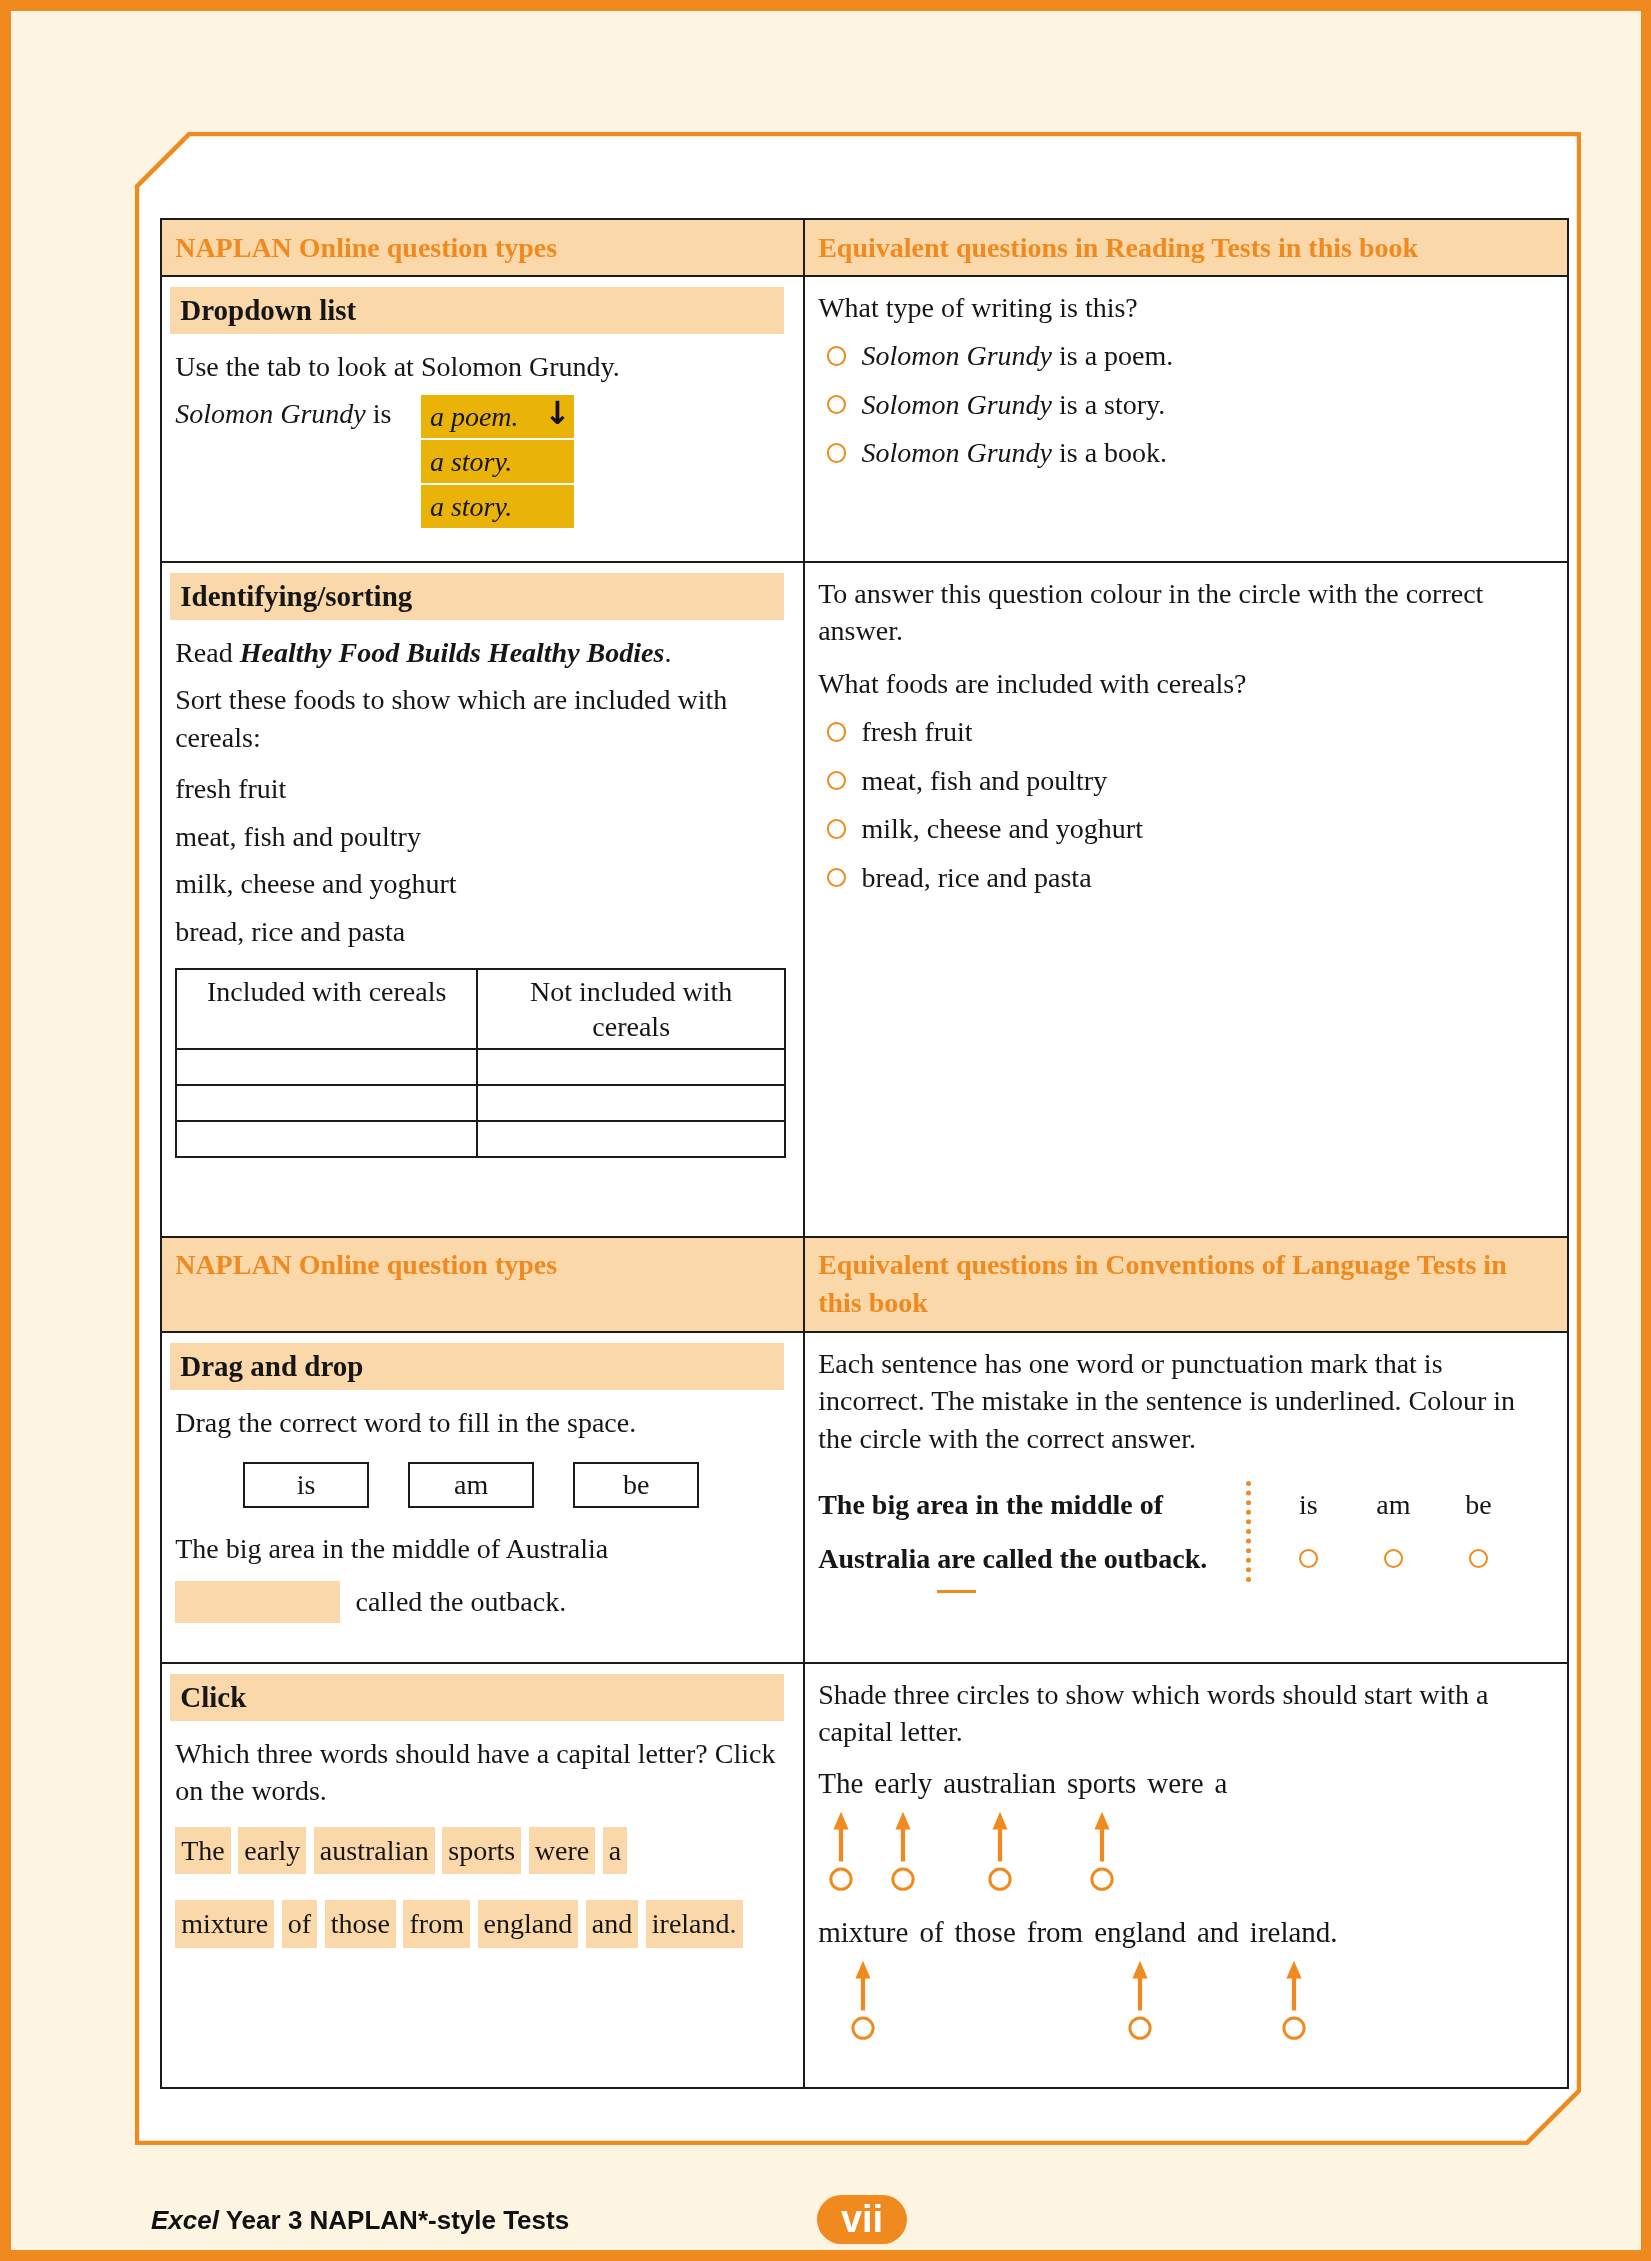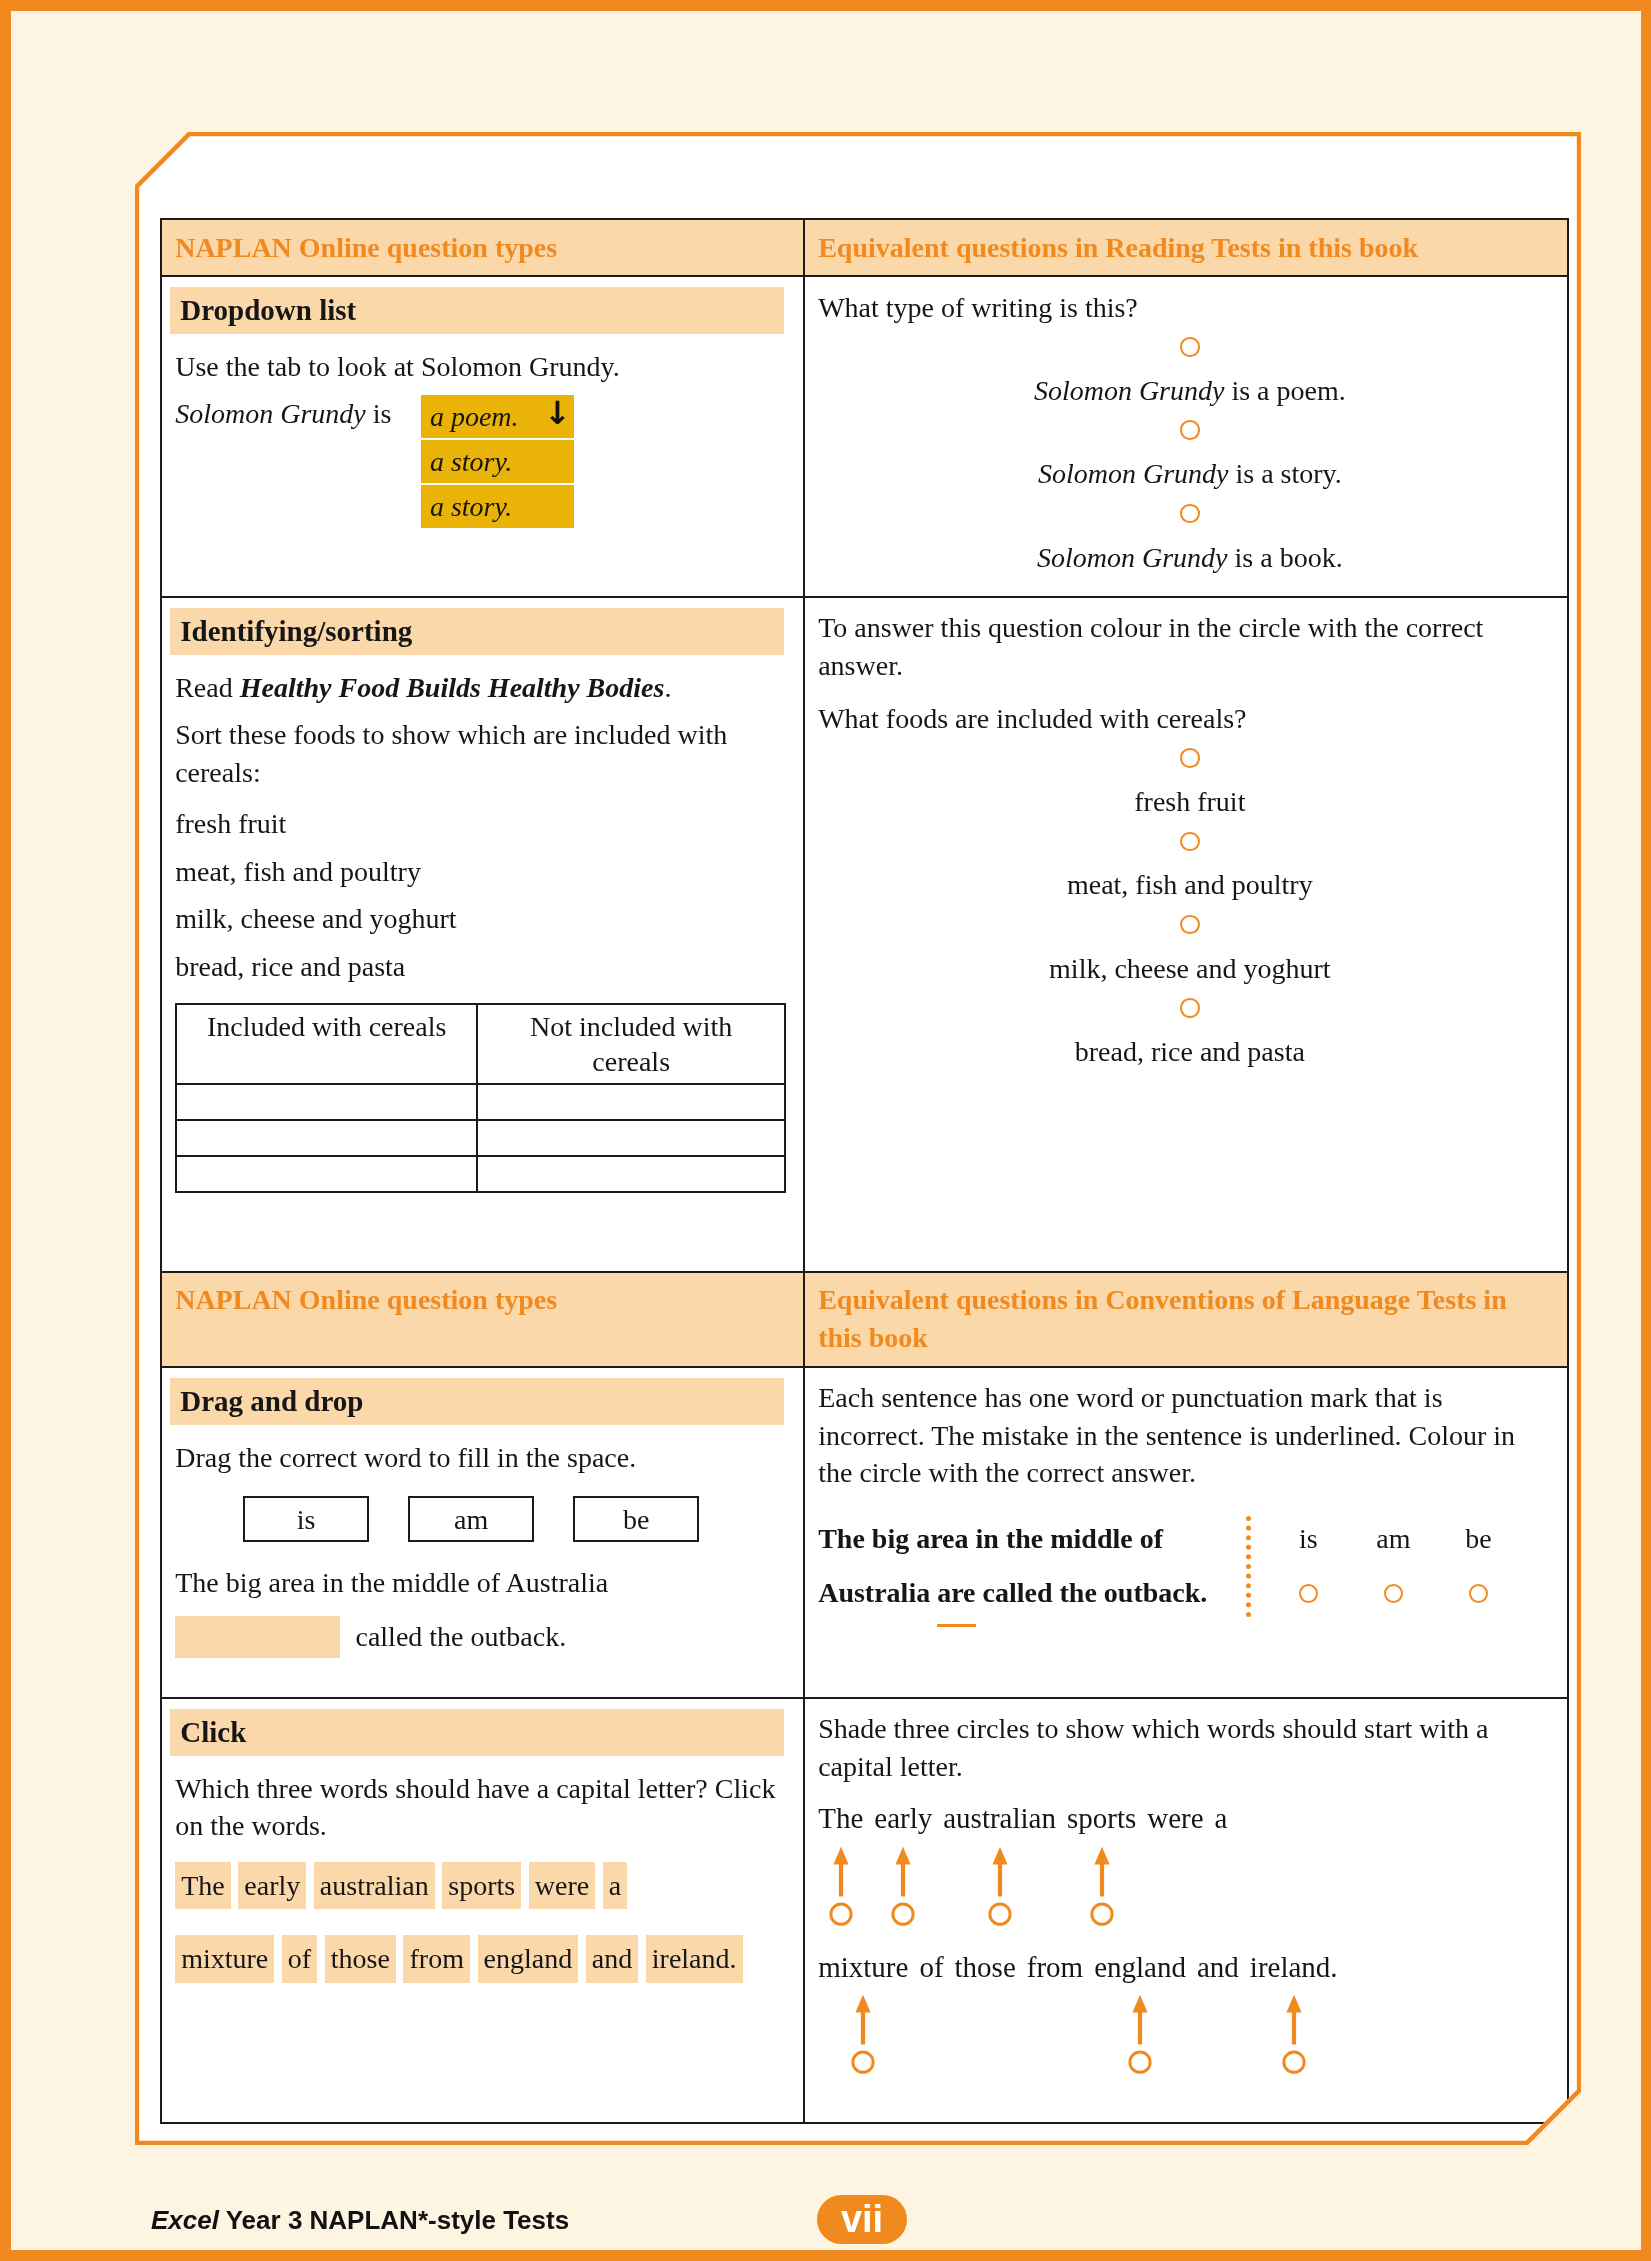--- a/index.html
+++ b/index.html
@@ -27,21 +27,21 @@
   }
   table.main { position:absolute; left:20.4px; top:49px; width:1406px; border-collapse:collapse; table-layout:fixed;margin-top:33px; }
   table.main > tbody > tr > td {
     border:2.5px solid #1b1b1b; vertical-align:top; padding:8.5px 13.6px;
     font-size:28px; line-height:1.34;
   }
   td.hdr { background:#fbd8aa; color:#f18a1e; font-weight:bold; font-size:30px; padding:7.6px 12px; line-height:1.3; }
   .strip { background:#fbd8aa; font-weight:bold; font-size:29px; padding:4.2px 10.2px; margin:1.7px 5.1px 13.6px -5.1px; }
   .t { margin:3.4px 0 10.2px; }
   .radio { display:inline-block; width:19.5px; height:19.5px; border:2.5px solid #f18a1e; border-radius:50%; flex:none; background:#fff; }
-  .opt { display:flex; align-items:center; gap:15.3px; margin:11px 0 11px 8.5px;flex-direction:column; }
+  .opt { display:flex; align-items:center; gap:15.3px; margin:11px 0 11px 8.5px; }
   
   .stem-row { display:flex; gap:30px; margin-top:10.2px; align-items:flex-start; }
   .dropdown { width:153px; }
   .dd-row { background:#eab308; padding:2.5px 8.5px; margin-bottom:2.5px; position:relative;font-style:italic; }
   .dd-arrow { position:absolute; right:3.4px; top:-3.4px; font-family:"DejaVu Sans", sans-serif; font-weight:bold; font-size:32px; color:#111; }
   
   table.mini { border-collapse:collapse; width:611px; margin-top:17px; }
   table.mini th, table.mini td { border:2.5px solid #1b1b1b; font-weight:normal; text-align:center; vertical-align:top; font-size:28px; line-height:1.25; padding:4.2px 10.2px; }
   table.mini th { height:73px; }
   table.mini td { height:36px; }

